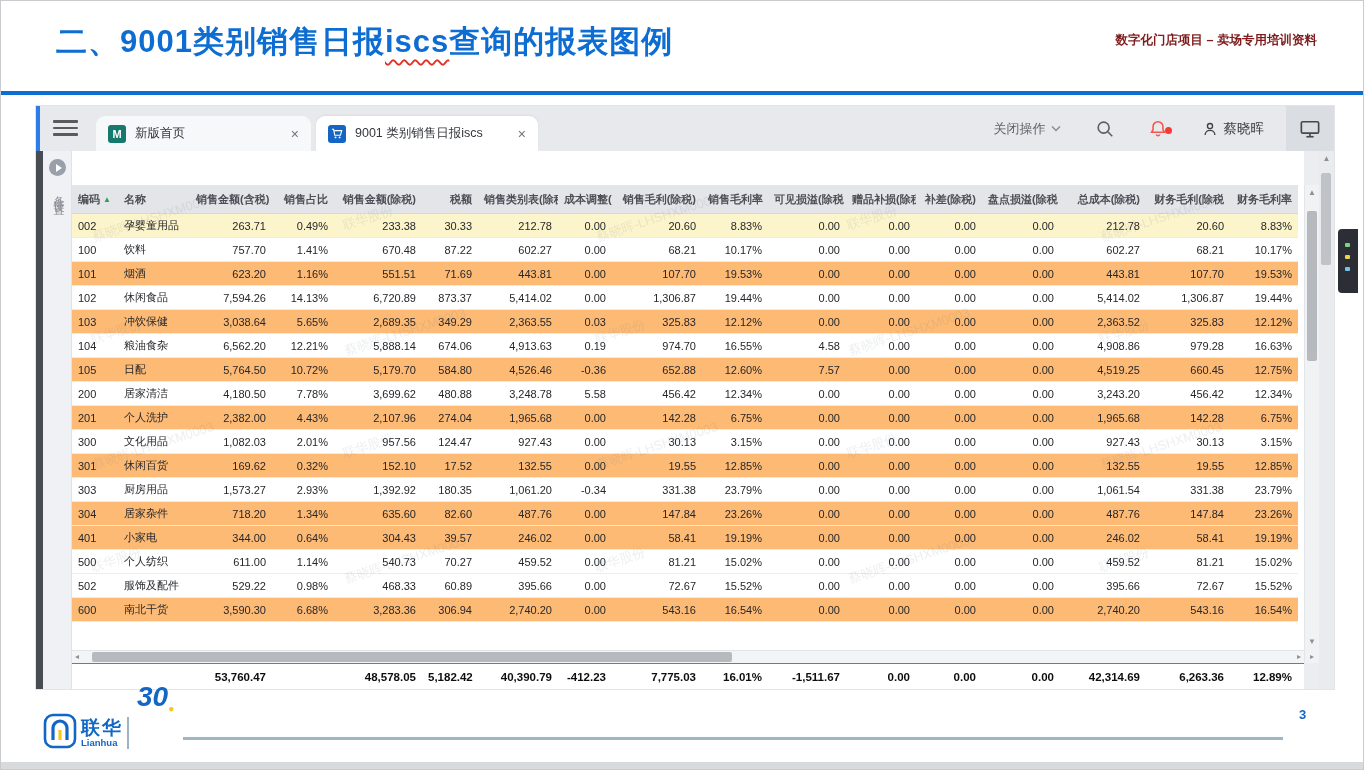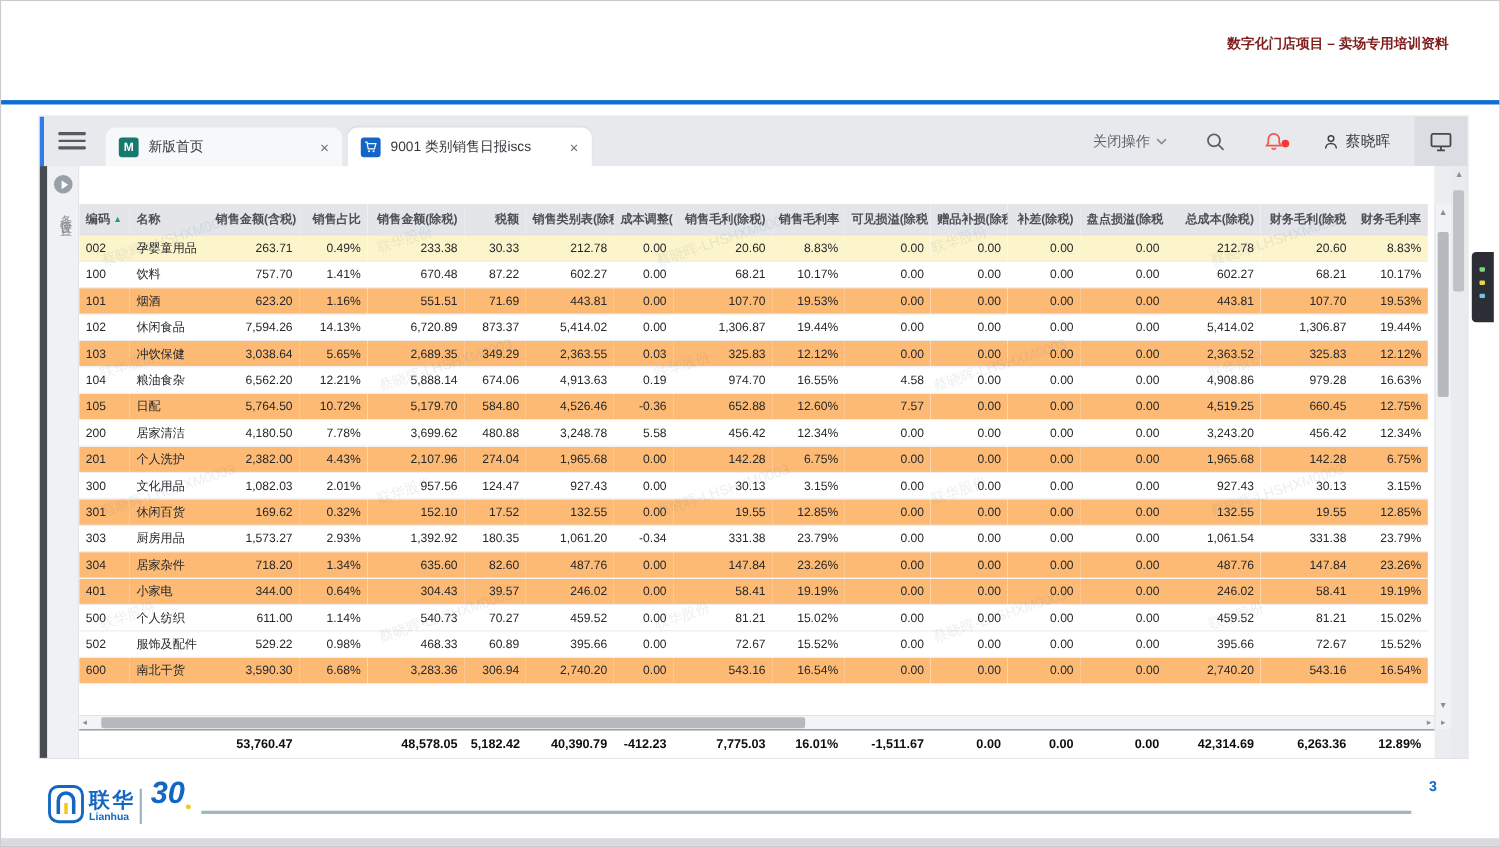--- a/index.html
+++ b/index.html
@@ -71,30 +71,31 @@
   .sarrow{position:absolute;left:0;width:100%;text-align:center;font-size:8px;color:#8b9097;}
 
   
   .side-widget{position:absolute;left:1337px;top:228px;width:20px;height:64px;background:#2b2e34;border-radius:4px 0 0 4px;}
   .side-widget i{position:absolute;left:7px;width:5px;height:4px;border-radius:1px;}
 
   
   .logo-cn{position:absolute;left:80px;top:714px;font-size:19px;font-weight:bold;color:#1266c4;letter-spacing:2px;}
   .logo-en{position:absolute;left:80px;top:736px;font-size:9.5px;font-weight:bold;color:#1266c4;}
   .logo-div{position:absolute;left:126px;top:716px;width:1.5px;height:32px;background:#9fb3c8;}
-  .logo-30{position:absolute;left:136px;top:704px;font-size:28px;font-weight:bold;font-style:italic;color:#1266c4;}
+  .logo-30{position:absolute;left:136px;top:680px;font-size:28px;font-weight:bold;font-style:italic;color:#1266c4;}
   .logo-30 b{color:#f2c81e;font-size:10px;vertical-align:-6px;}
   .footer-line{position:absolute;left:182px;top:736px;width:1100px;height:2.5px;background:#9fb6c4;}
   .page-num{position:absolute;left:1298px;top:706px;font-size:13px;font-weight:bold;color:#1266c4;}
 </style>
 </head>
 <body>
 
 <div class="slide">
 
+  <div class="page-title"><span>二、9001类别销售日报</span><span class="wavy">iscs</span><span>查询的报表图例</span></div>
   <div class="corner-label">数字化门店项目 – 卖场专用培训资料</div>
   <div class="title-rule"></div>
 
   <div class="app">
 
     <div class="app-topbar">
       <div class="blue-edge"></div>
       <div class="hamburger">
           <span></span>
           <span></span>

